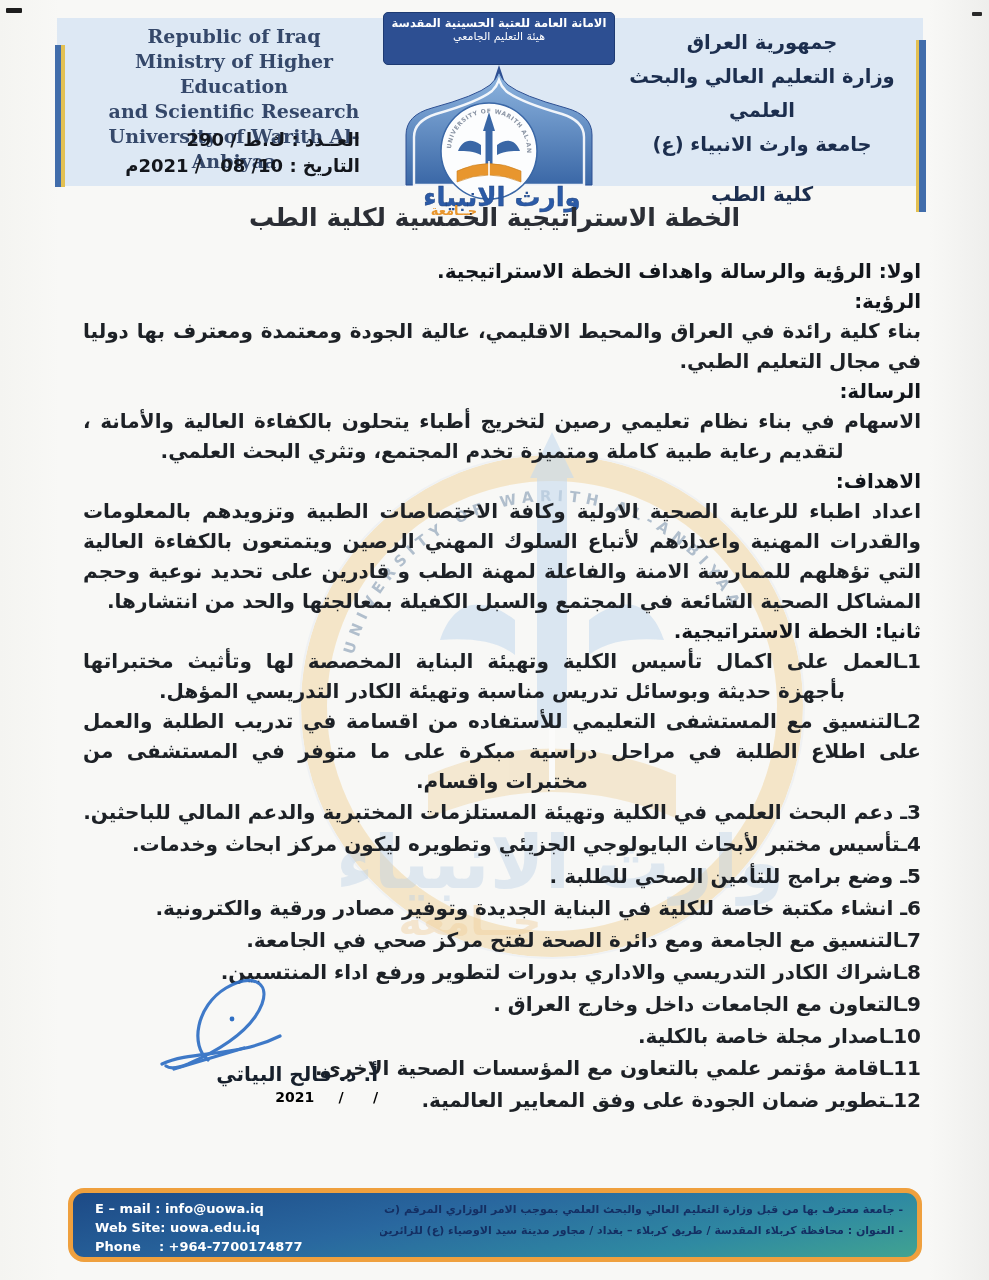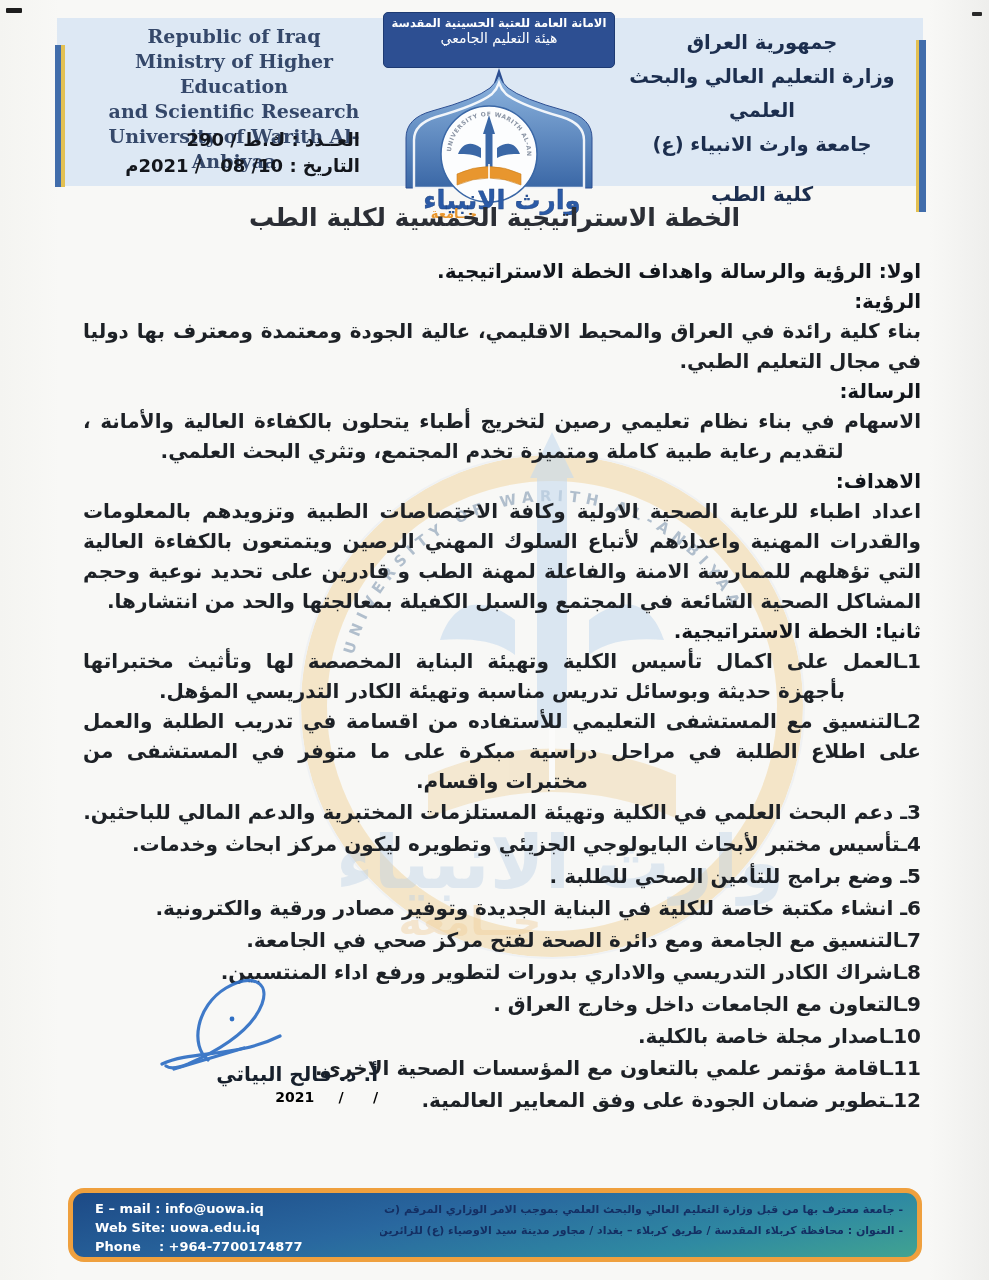--- a/index.html
+++ b/index.html
@@ -28,21 +28,21 @@
     font-weight:bold;font-size:19.5px;line-height:1.75;color:#1c2e4e;
   }
   .college{margin-top:14px;font-size:20px;color:#1c2e4e;}
   
   .logo{position:absolute;left:383px;top:12px;width:232px;z-index:4;}
   .logo-banner{
     background:#2d4f92;border:1px solid #1d3a72;border-radius:5px;
     color:#fff;text-align:center;direction:rtl;padding:3px 4px 20px;
   }
   .logo-banner .b1{font-size:11.5px;font-weight:bold;line-height:1.25;}
-  .logo-banner .b2{font-size:14px;line-height:1.2;}
+  .logo-banner .b2{font-size:11px;line-height:1.2;}
   .logo-svg{display:block;margin:0 auto;}
   
   .page-title{
     position:absolute;top:203px;left:0;right:0;text-align:center;z-index:4;direction:rtl;
     font-size:25px;font-weight:bold;color:#2b2e35;letter-spacing:0.5px;
   }
   
   .body-blocks{position:absolute;top:256px;right:68px;width:838px;direction:rtl;z-index:4;
     color:#1d2126;font-size:20px;}
   .body-blocks .h1,.body-blocks .h2{font-weight:bold;line-height:1.5;margin:0;color:#12161c;}

